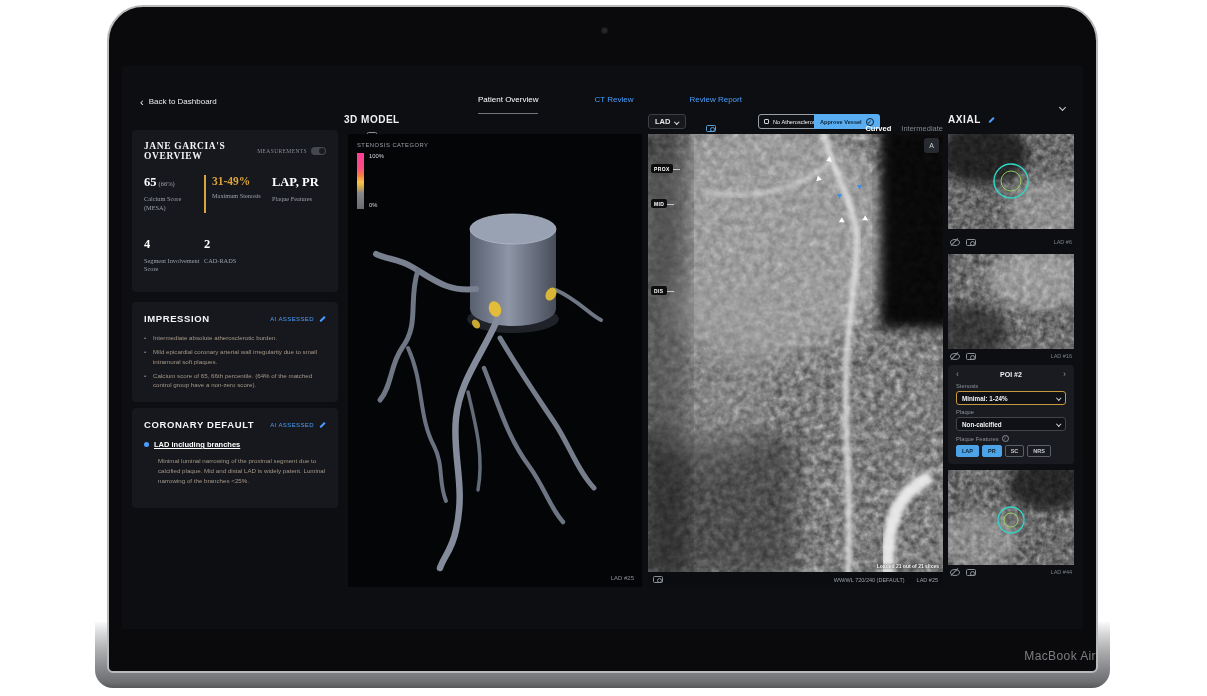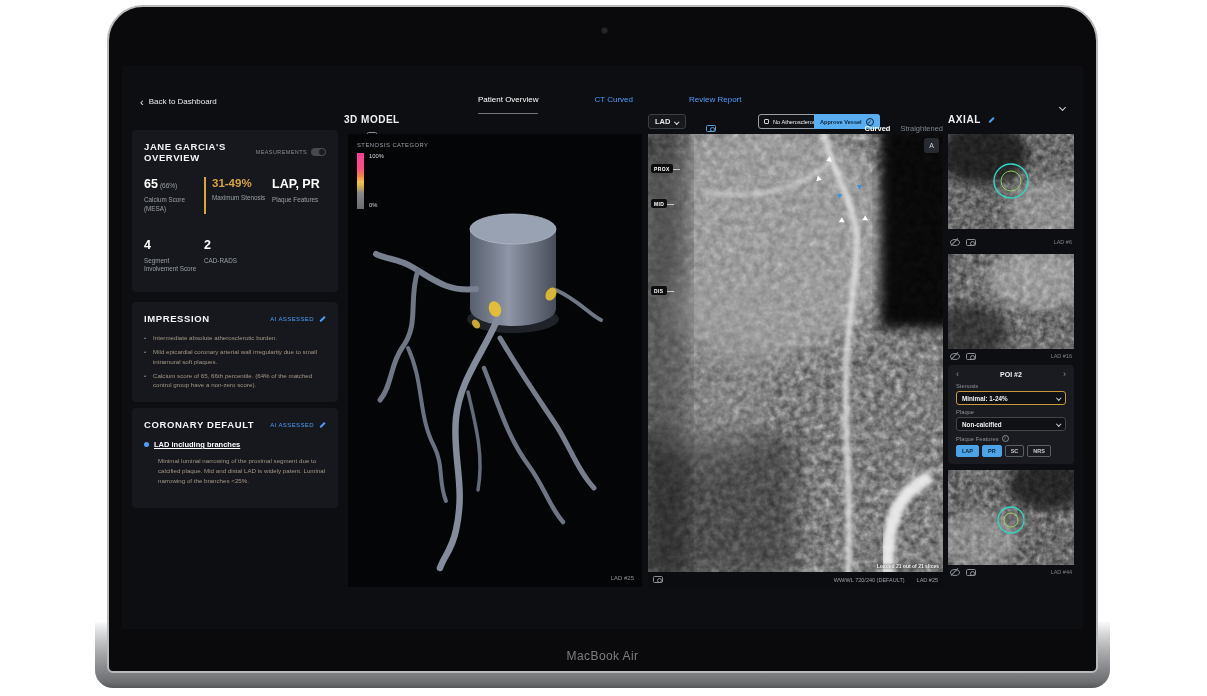--- a/index.html
+++ b/index.html
@@ -7,21 +7,21 @@
   .stage { position:relative; width:1207px; height:696px; }
 
   
   .base { position:absolute; left:95px; top:622px; width:1015px; height:66px;
     border-radius:0 0 18px 18px;
     background:linear-gradient(180deg,#fafafa 0%,#d6d7d9 18%,#aaabad 45%,#88898c 70%,#6c6d6f 92%,#57585a 100%); }
   .shell { position:absolute; left:107px; top:5px; width:991px; height:668px;
     background:#0a0a0c; border:2px solid #b9babc; border-radius:36px 36px 6px 6px; }
   .camera-dot { position:absolute; left:492px; top:20px; width:7px; height:7px; border-radius:50%;
     background:#26272b; box-shadow:inset 0 0 2px #000; }
-  .device-label { position:absolute; left:0; right:0; bottom:8px; text-align:center;
+  .device-label { position:absolute; left:0; right:0; bottom:8px; text-align:right;
     color:#7d7e83; font-size:12px; letter-spacing:.4px; }
 
   
   .app { position:absolute; left:13px; top:59px; width:961px; height:563px; background:#0c0e11; color:#e8eaed; overflow:hidden; }
   .back-link { position:absolute; left:18px; top:31px; font-size:8px; color:#e8eaed; display:flex; align-items:center; gap:5px; cursor:pointer; }
   .back-link .g { font-size:11px; line-height:8px; }
   .tabs { position:absolute; left:340px; top:29px; display:flex; gap:40px; }
   .tab { font-size:8px; padding-bottom:9px; cursor:pointer;margin-left:16px; }
   .tab.active { color:#ffffff; border-bottom:1.5px solid #6f747c; }
   .tab.link { color:#4a9eff; }
@@ -134,26 +134,26 @@
     <div class="camera-dot"></div>
 
     <div class="app">
 
       <div class="back-link">
         <span class="g">‹</span>
         <span>Back to Dashboard</span>
       </div>
       <div class="tabs">
         <div class="tab active">Patient Overview</div>
-        <div class="tab link">CT Curved</div>
+        <div class="tab link">CT Review</div>
         <div class="tab link">Review Report</div>
       </div>
       <div class="hdr-chev"><span class="chev"></span></div>
 
-      <div class="card" style="top:64px; height:162px;">
+      <div class="card" style="top:64px; height:162px;font-family:Liberation Serif, serif;">
         <div class="card-head">
           <div class="card-title">JANE GARCIA'S OVERVIEW</div>
           <div class="meas">
             <span>MEASUREMENTS</span>
             <span class="toggle"></span>
           </div>
         </div>
         <div class="stats">
           <div class="stat">
             <div class="stat-val"><span>65</span><span class="stat-suffix">(66%)</span></div>
@@ -257,21 +257,21 @@
         <div class="btn-noath">
           <span class="cbx"></span>
           <span>No Atherosclerosis</span>
         </div>
         <div class="btn-approve">
           <span>Approve Vessel</span>
           <span class="appr-check">✓</span>
         </div>
         <div class="view-toggle">
           <span class="vt-curved">Curved</span>
-          <span class="vt-straight">Straightened</span>
+          <span class="vt-straight">Intermediate</span>
         </div>
       </div>
 
       <div class="ct-img">
         <svg width="295" height="438" viewBox="0 0 295 438">
           <defs>
             <filter id="ctn">
                 <feTurbulence type="fractalNoise" baseFrequency="0.14" numOctaves="4" seed="11" stitchTiles="stitch"></feTurbulence>
                 <feColorMatrix type="saturate" values="0"></feColorMatrix>
                 <feComponentTransfer>

